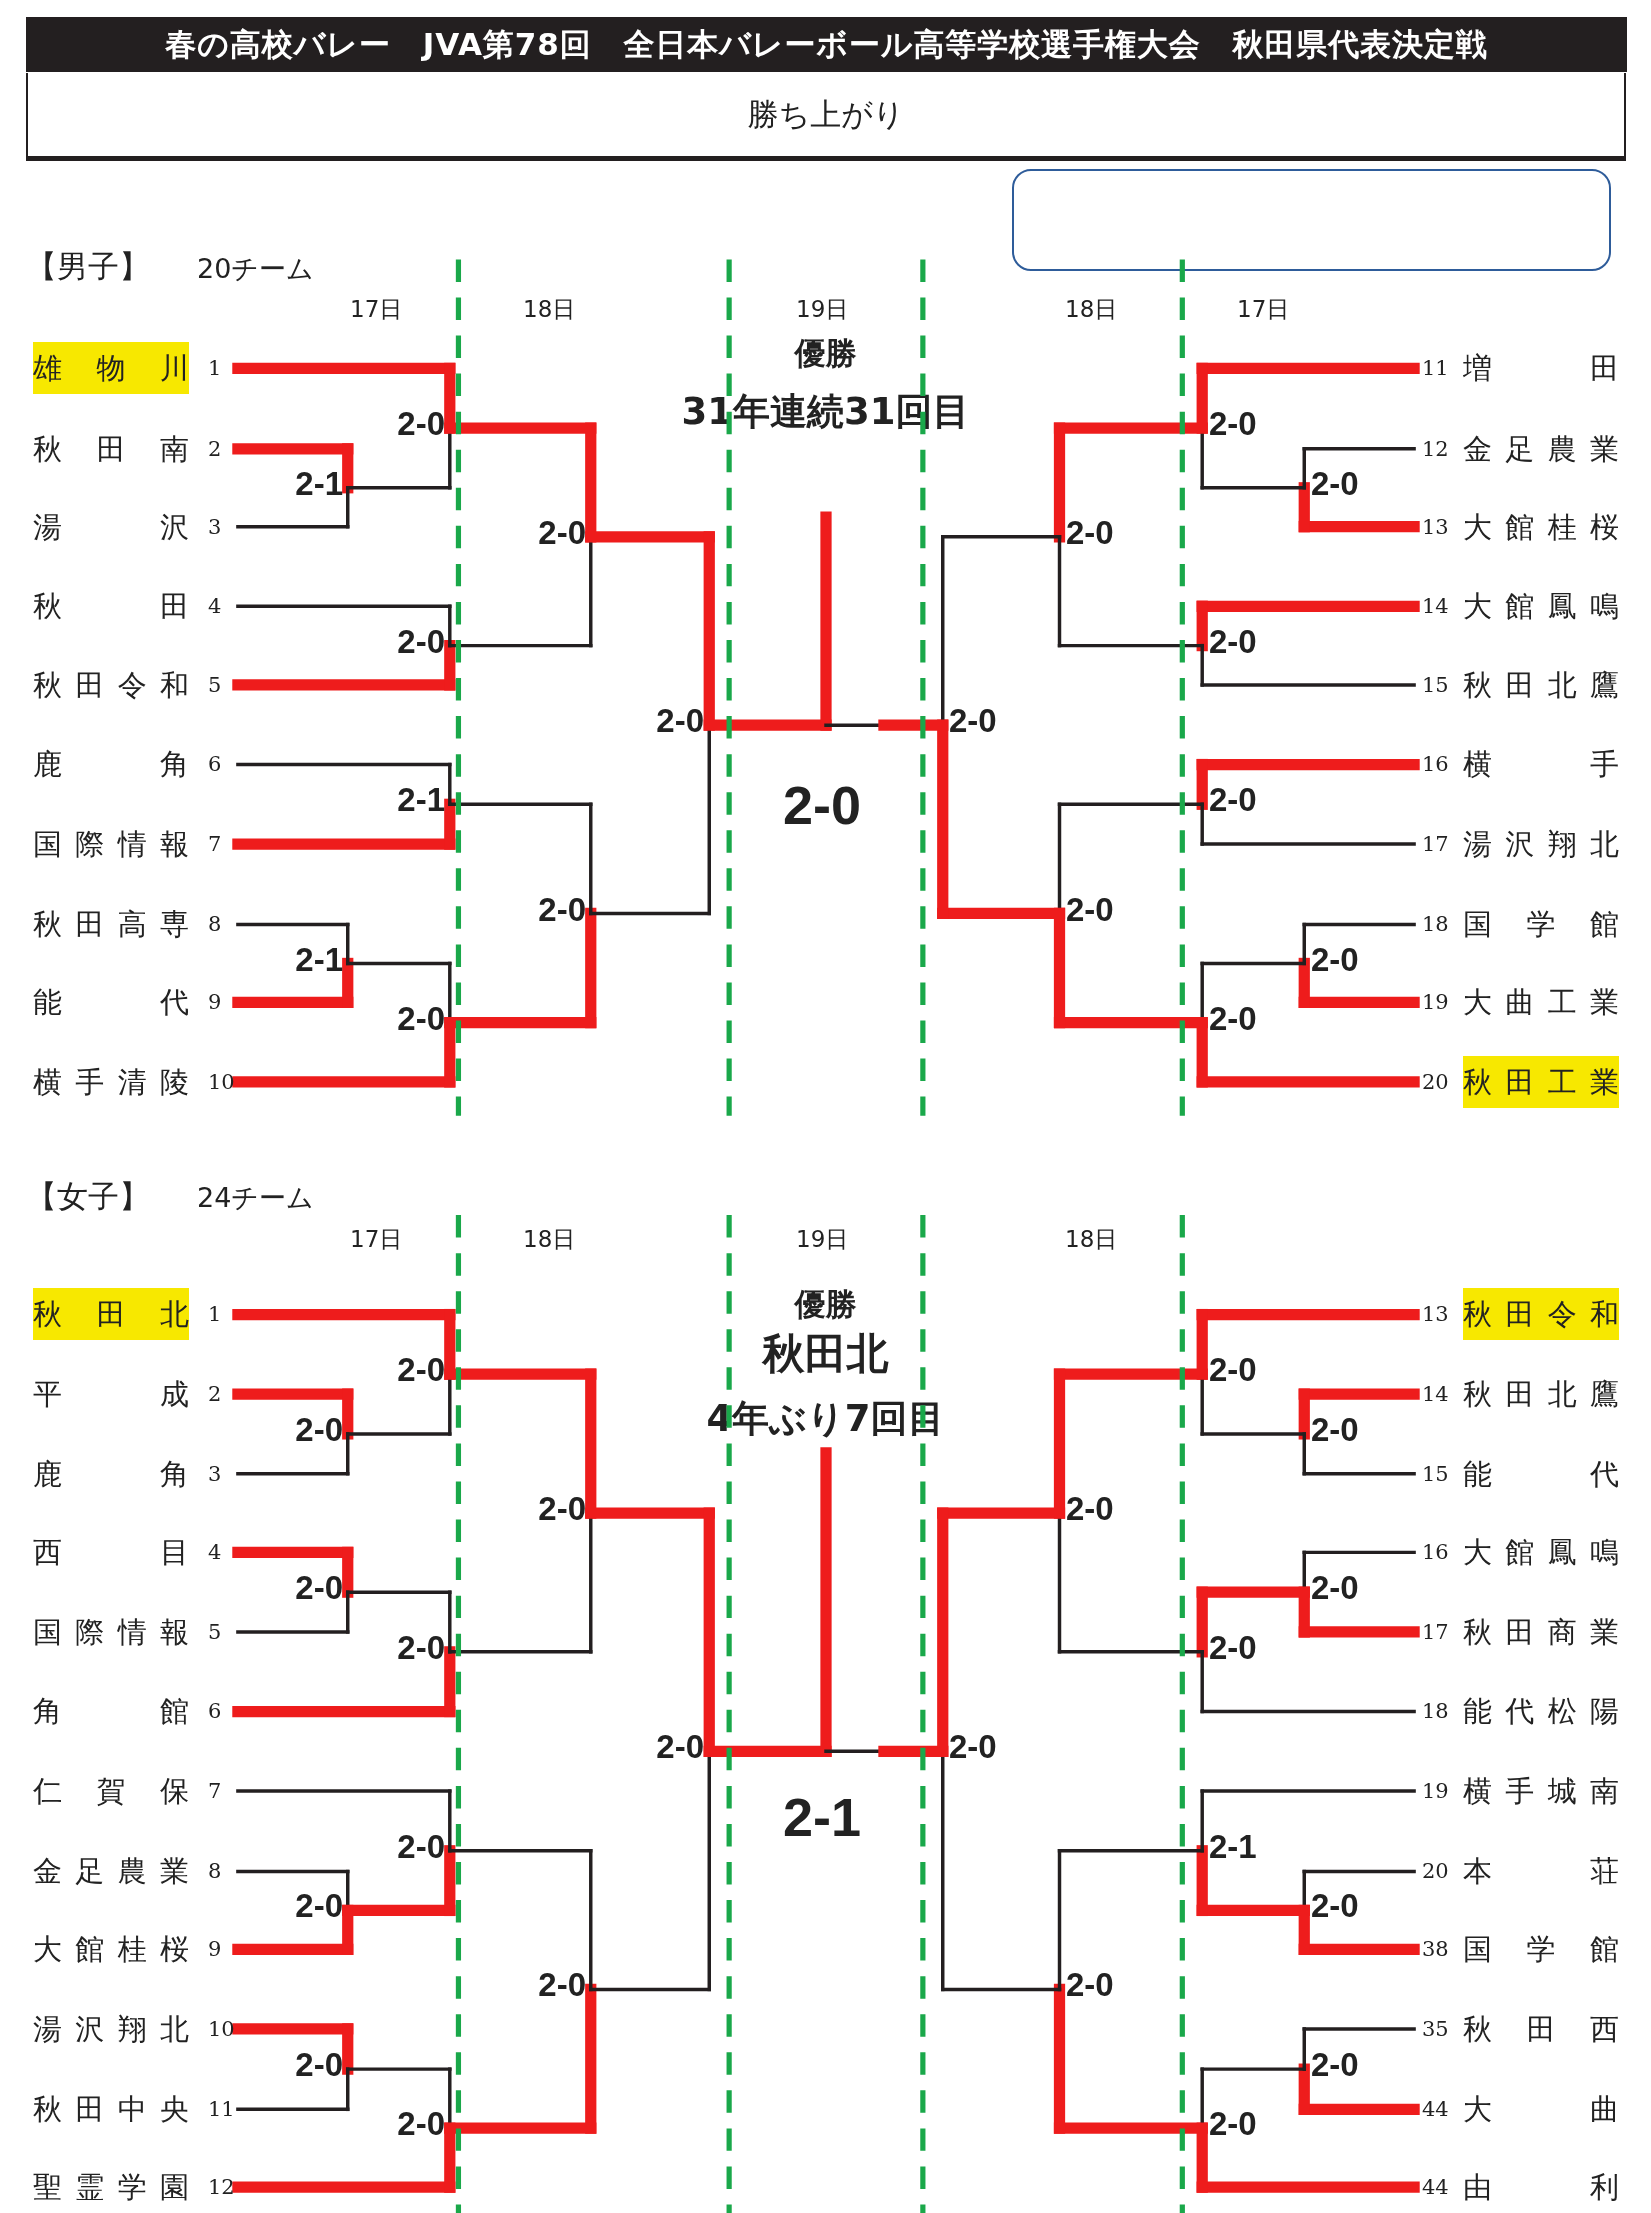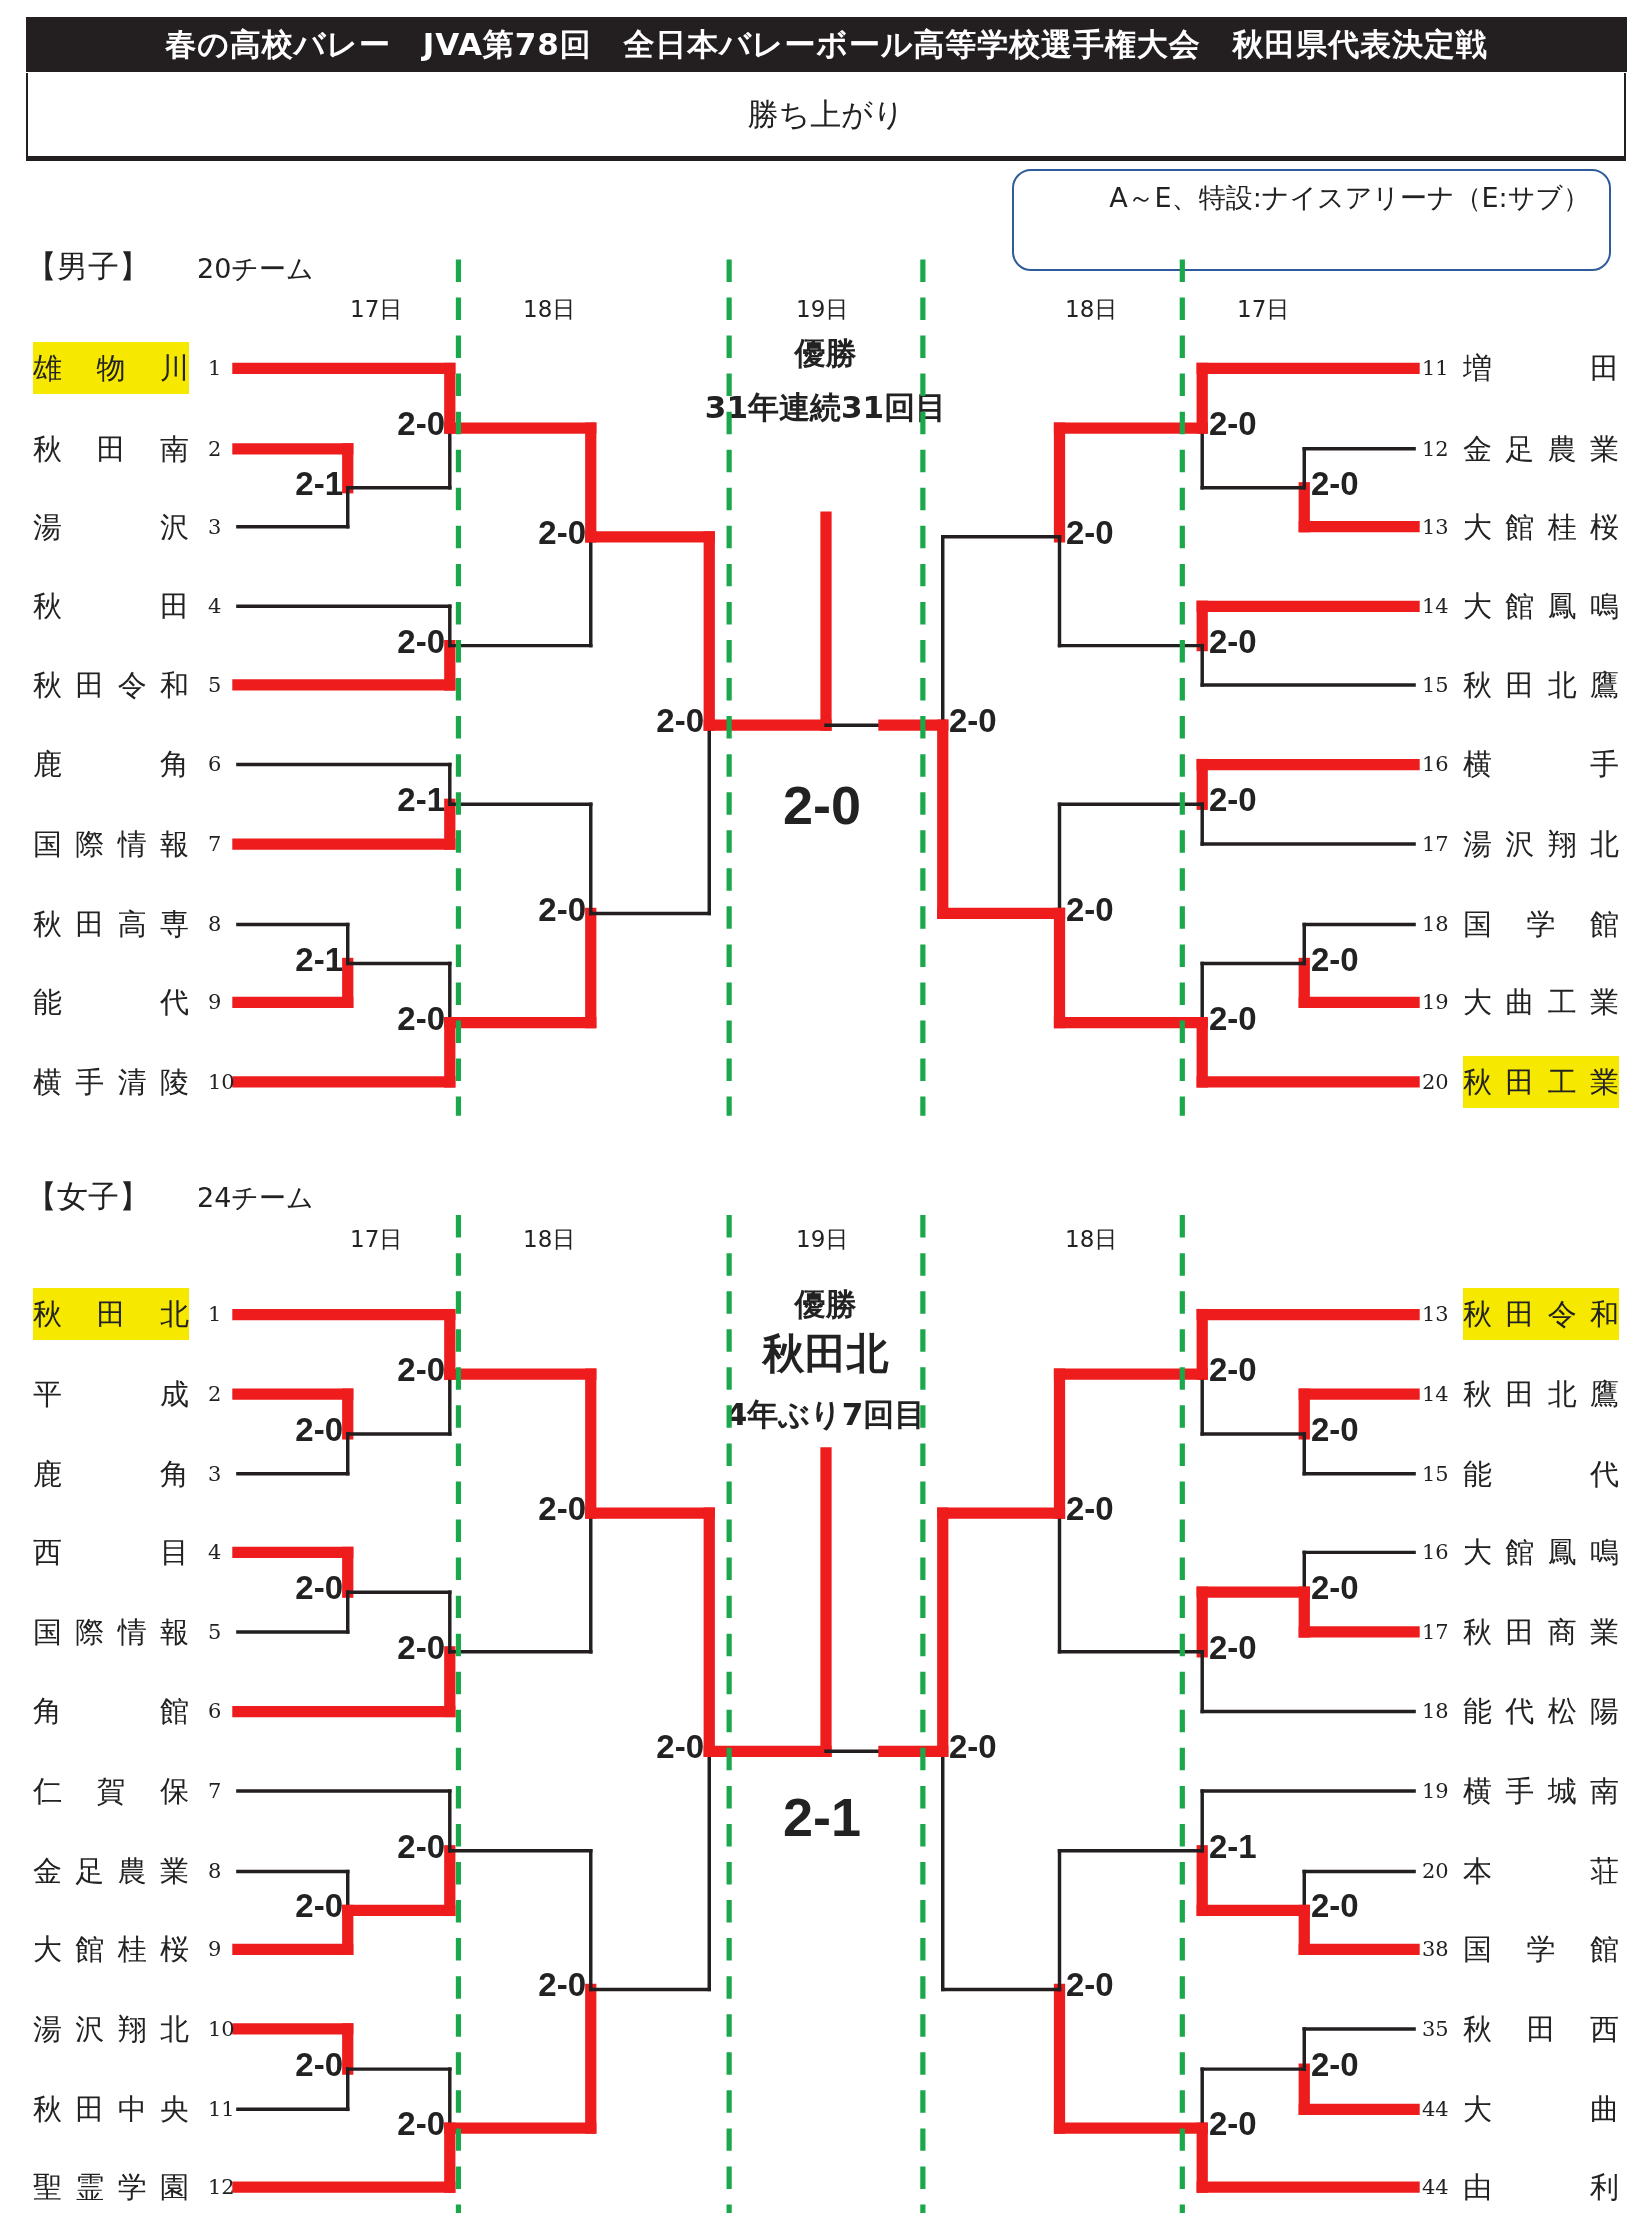--- a/index.html
+++ b/index.html
@@ -21,30 +21,29 @@
   .team.left { left:33px; width:156px; }
   .team.right { left:1463px; width:156px; }
   .team .nm { display:flex; justify-content:space-between; width:100%; }
   .team.hl { background:#f7e800; }
   .seed { position:absolute; font-family:"DejaVu Serif", serif; font-size:21px; height:52px; line-height:52px; }
   .score { position:absolute; font-weight:bold; font-size:33px; font-family:"Liberation Sans", sans-serif; line-height:1; }
   .final-score { position:absolute; font-weight:bold; font-size:54px; font-family:"Liberation Sans", sans-serif; }
   .champ { position:absolute; left:657px; width:337px; text-align:center; }
   .champ .l1 { font-size:31px; font-weight:bold; }
   .champ .l2 { font-size:42px; font-weight:bold; }
-  .champ .l3 { font-size:31px; font-weight:bold; }
+  .champ .l3 { font-size:37px; font-weight:bold; }
   svg.bracket { position:absolute; left:0; top:0; }
 </style>
 </head>
 <body>
 
 <div class="title-bar">春の高校バレー　JVA第78回　全日本バレーボール高等学校選手権大会　秋田県代表決定戦</div>
 <div class="subtitle-bar">勝ち上がり</div>
 <div class="info-box">
-  <div>A～E、特設:ナイスアリーナ（E:サブ）</div>
 </div>
 
 <div class="section-label" style="top:246px">【男子】</div>
 <div class="section-count" style="top:251px">20チーム</div>
 <div class="day" style="left:350px;top:294px">17日</div>
 <div class="day" style="left:523px;top:294px">18日</div>
 <div class="day" style="left:796px;top:294px">19日</div>
 <div class="day" style="left:1065px;top:294px">18日</div>
 <div class="day" style="left:1237px;top:294px">17日</div>
 

